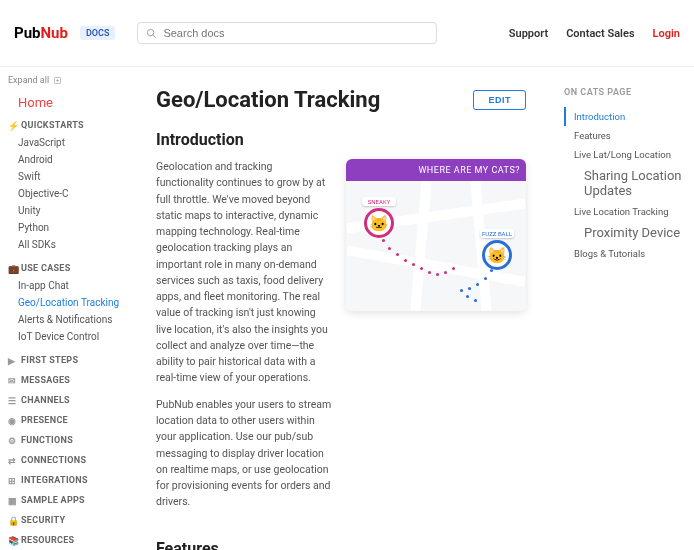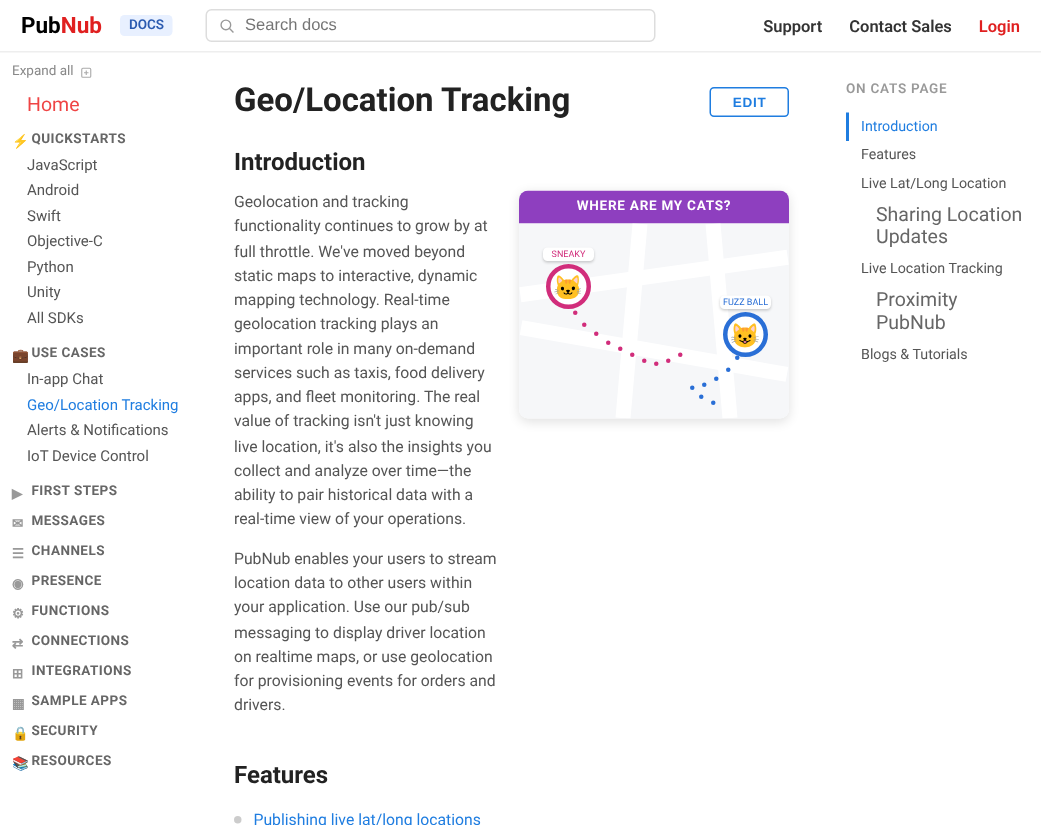--- a/index.html
+++ b/index.html
@@ -1,17 +1,17 @@
 <!DOCTYPE html>
 <html><head>
 <meta charset="utf-8">
 <style>
 *{box-sizing:border-box;margin:0;padding:0}
 body{font-family:-apple-system,BlinkMacSystemFont,"Segoe UI",Roboto,sans-serif;font-size:12px;color:#333;background:#fff}
-.header{display:flex;align-items:center;gap:12px;padding:6px 14px;border-bottom:1px solid #eee}
+.header{display:flex;align-items:center;gap:12px;padding:22px 14px;border-bottom:1px solid #eee}
 .logo{font-weight:700;font-size:15px;color:#000}
 .logo-red{color:#e02020}
 .docs-badge{background:#e8f0ff;color:#2a5ab0;font-size:9px;padding:2px 6px;border-radius:3px;font-weight:600}
 .search-wrap{flex:1;display:flex;align-items:center;background:#fff;border:1px solid #ddd;border-radius:4px;padding:4px 8px;max-width:300px;margin-left:10px}
 .search-wrap svg{flex-shrink:0}
 .search-wrap input{border:none;outline:none;font-size:11px;margin-left:6px;flex:1;color:#666}
 .header-right{margin-left:auto;display:flex;align-items:flex-start;gap:18px}
 .header-link{font-size:11px;font-weight:600;color:#333;text-decoration:none}
 .header-link.login{color:#e02020}
 .try-btn{background:#e02020;color:#fff;border:none;padding:6px 12px;border-radius:4px;font-size:10px;font-weight:600;cursor:pointer}
@@ -25,21 +25,21 @@
 .nav-ico{width:9px;height:9px;display:inline-block;color:#999}
 .main{flex:1;padding:20px 28px 40px 28px;max-width:560px}
 .title-row{display:flex;justify-content:space-between;align-items:center;margin-bottom:18px}
 h1{font-size:22px;font-weight:700;color:#222}
 .edit-btn{border:1px solid #1f7de0;color:#1f7de0;background:#fff;font-size:9px;font-weight:700;padding:4px 14px;border-radius:3px;cursor:pointer;letter-spacing:.5px}
 h2{font-size:16px;font-weight:700;color:#222;margin:18px 0 10px}
 .intro-wrap{display:flex;gap:14px;align-items:flex-start}
 .intro-text{flex:1;font-size:10.5px;line-height:1.55;color:#555}
 .intro-text p{margin-bottom:10px}
 .map-card{width:180px;flex-shrink:0;border-radius:6px;overflow:hidden;box-shadow:0 2px 8px rgba(0,0,0,.12)}
-.map-head{background:#8e3fbf;color:#fff;text-align:center;font-size:9px;font-weight:700;padding:6px;letter-spacing:.5px}
+.map-head{background:#8e3fbf;color:#fff;text-align:right;font-size:9px;font-weight:400;padding:6px;letter-spacing:.5px}
 .map-body{height:130px;background:#f6f7f9;position:relative;overflow:hidden}
 .road{position:absolute;background:#fff}
 .r1{width:100%;height:10px;top:30px;transform:rotate(-8deg)}
 .r2{width:100%;height:10px;top:80px;transform:rotate(10deg)}
 .r3{width:10px;height:100%;left:70px;transform:rotate(5deg)}
 .r4{width:10px;height:100%;left:130px;transform:rotate(-5deg)}
 .pin{position:absolute;width:34px;text-align:center}
 .pin-label{background:#fff;border-radius:3px;font-size:6px;padding:1px 0;margin-bottom:2px;box-shadow:0 1px 2px rgba(0,0,0,.2)}
 .pin-circle{width:30px;height:30px;border-radius:50%;margin:0 auto;border:3px solid;overflow:hidden;display:flex;align-items:center;justify-content:center;font-size:16px;background:#fff}
 .pin-a{top:16px;left:16px}
@@ -92,22 +92,22 @@
     <div class="nav-home">Home</div>
     <div id="nav-sections">
         <div class="nav-section">
           <span class="nav-ico">⚡</span>
           <span>QUICKSTARTS</span>
         </div>
         <div class="nav-item">JavaScript</div>
         <div class="nav-item">Android</div>
         <div class="nav-item">Swift</div>
         <div class="nav-item">Objective-C</div>
+        <div class="nav-item">Unity</div>
         <div class="nav-item">Python</div>
-        <div class="nav-item">Unity</div>
         <div class="nav-item">All SDKs</div>
         <div class="nav-section">
           <span class="nav-ico">💼</span>
           <span>USE CASES</span>
         </div>
         <div class="nav-item">In-app Chat</div>
         <div class="nav-item active">Geo/Location Tracking</div>
         <div class="nav-item">Alerts &amp; Notifications</div>
         <div class="nav-item">IoT Device Control</div>
         <div class="nav-section">
@@ -215,17 +215,17 @@
   </main>
 
   <aside class="toc">
     <div class="toc-title">ON CATS PAGE</div>
     <div id="toc-list">
         <div class="toc-item active">Introduction</div>
         <div class="toc-item">Features</div>
         <div class="toc-item">Live Lat/Long Location</div>
         <div class="toc-item toc-sub">Sharing Location Updates</div>
         <div class="toc-item">Live Location Tracking</div>
-        <div class="toc-item toc-sub">Proximity PubNub</div>
+        <div class="toc-item toc-sub">Proximity Device</div>
         <div class="toc-item">Blogs &amp; Tutorials</div>
       </div>
   </aside>
 </div>
 
 </body></html>

